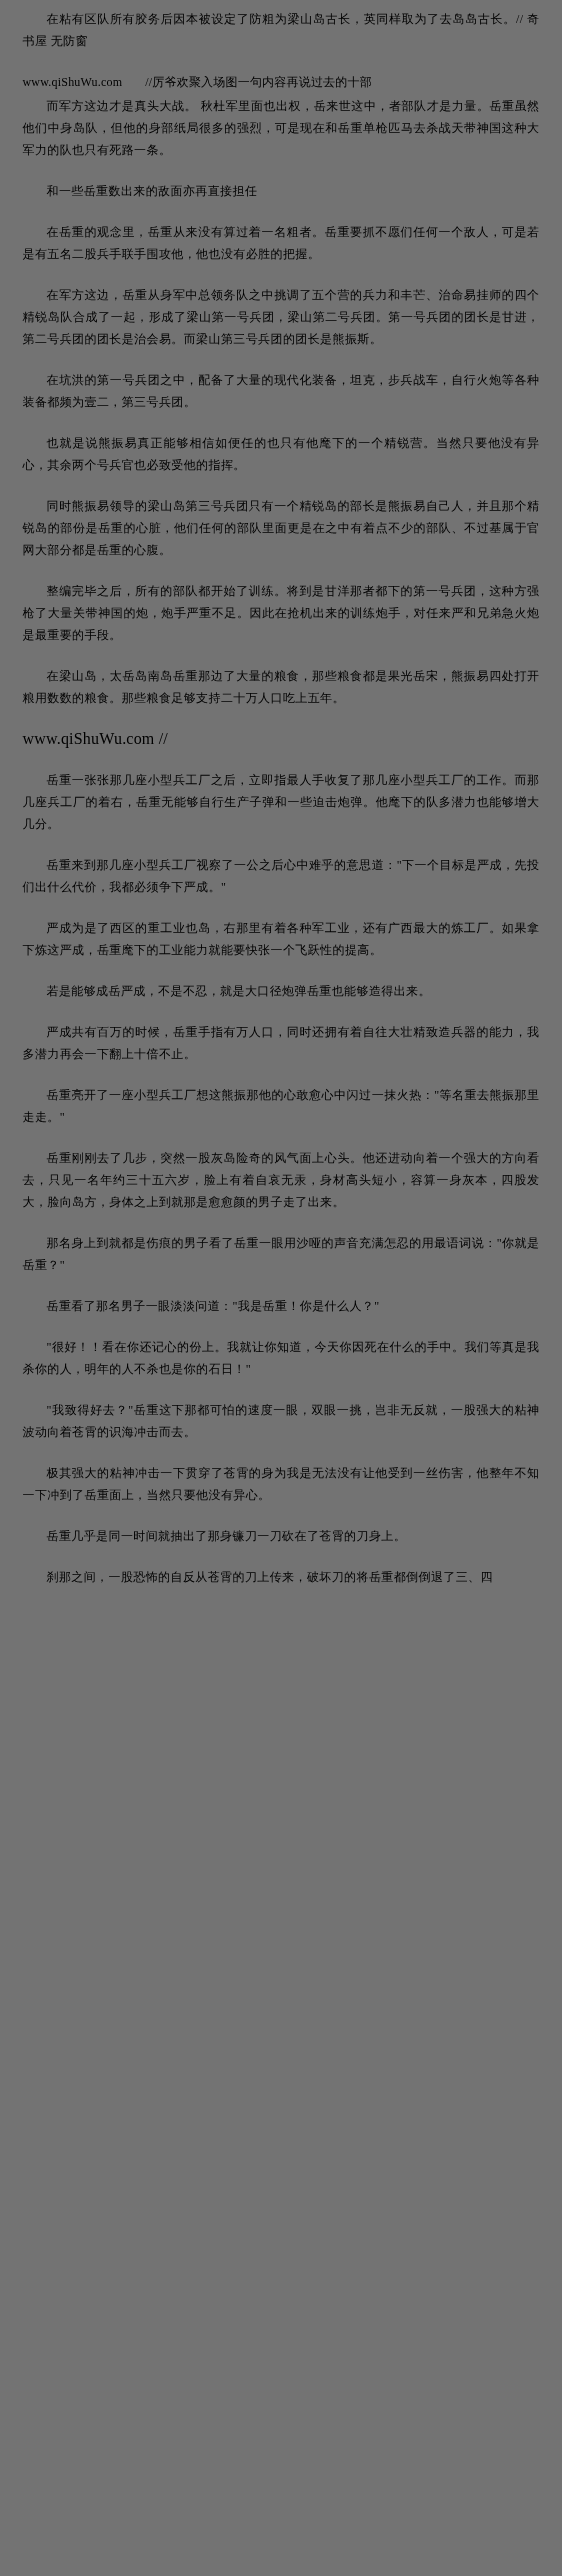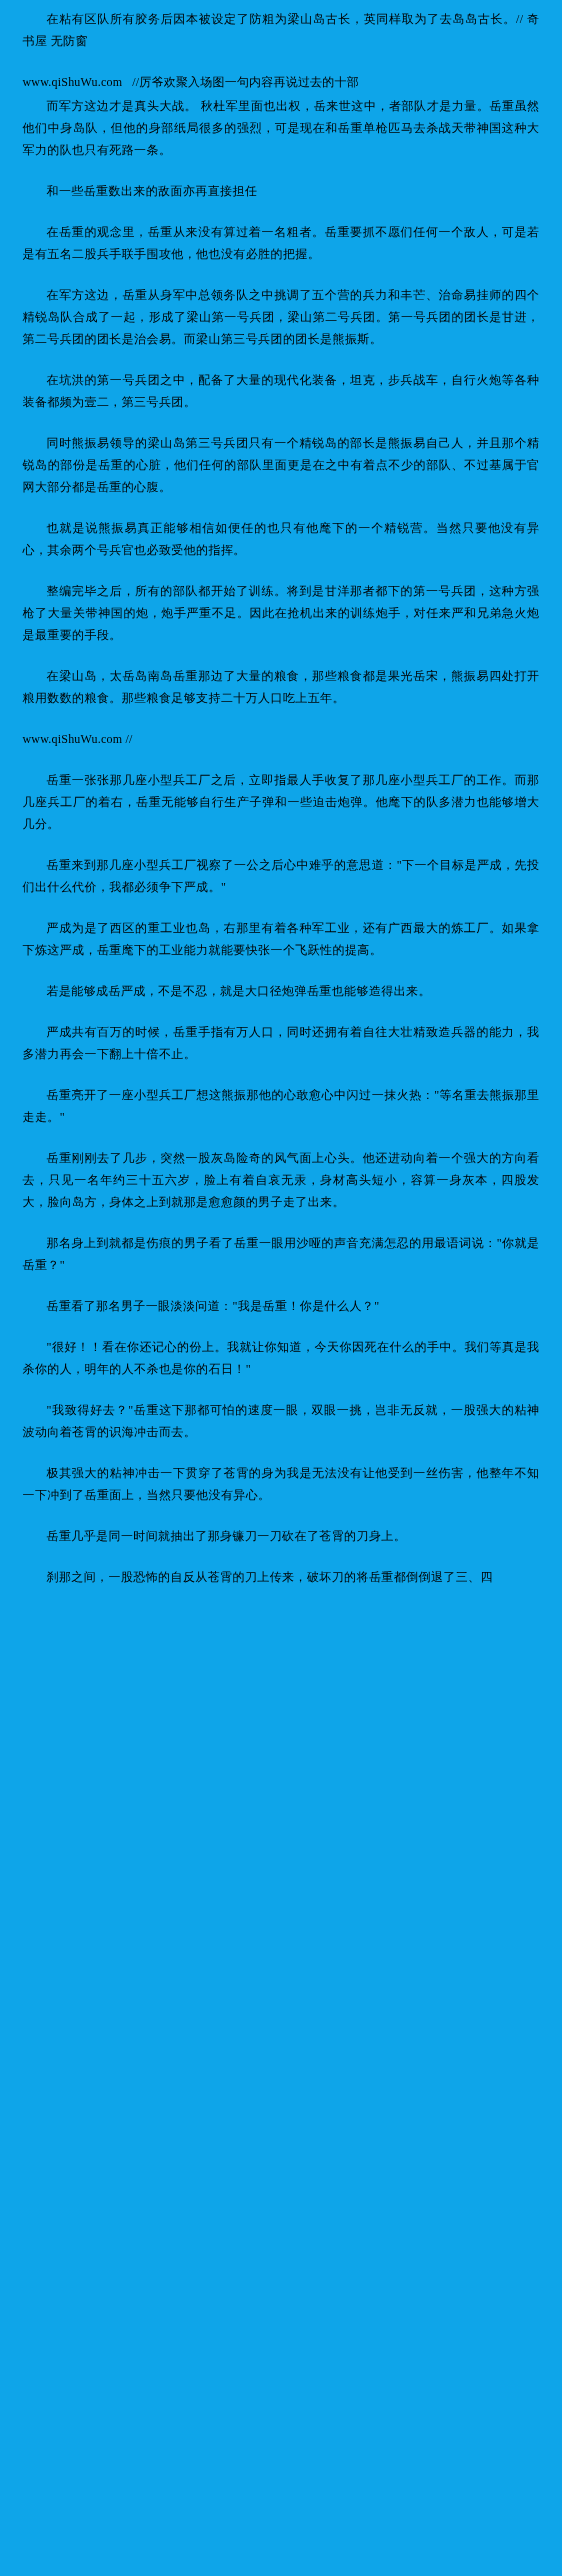--- a/index.html
+++ b/index.html
@@ -10,21 +10,21 @@
     width: 562px;
     background: #00EE00;
     font-family: "Liberation Serif", "DejaVu Serif", serif;
     color: #000000;
   }
   .page {
     width: 562px;
     min-height: 2576px;
     box-sizing: border-box;
     padding: 8px 22.5px 16px 22.5px;
-    background: #0ea5e9;
+    background: #737373;
   }
   .para {
     font-size: 12px;
     line-height: 22px;
     margin: 0 0 19px 0;
     text-indent: 2em;
     text-align: justify;
     letter-spacing: 0.4px;
     color: #000;
   }
@@ -37,24 +37,24 @@
     margin: 0 0 1.6px 0;
     letter-spacing: 0.2px;
     text-indent: 0;
   }
   .site-url {
     font-family: "Liberation Serif", "DejaVu Serif", serif;
     color: #000;
     margin-top: 20px;
   }
   .inline-note {
-    margin-left: 10px;
+    margin-left: 23px;
   }
   .wm-small {
-    font-size: 12px;
+    font-size: 16px;
     line-height: 22px;
     margin: 0 0 19px 0;
     letter-spacing: 0.2px;
     text-indent: 0;
   }
 </style>
 </head>
 <body>
 
 <div class="page">
@@ -66,23 +66,23 @@
   <p class="para">而军方这边才是真头大战。 秋杜军里面也出权，岳来世这中，者部队才是力量。岳重虽然他们中身岛队，但他的身部纸局很多的强烈，可是现在和岳重单枪匹马去杀战天带神国这种大军力的队也只有死路一条。</p>
 
   <p class="para">和一些岳重数出来的敌面亦再直接担任</p>
 
   <p class="para">在岳重的观念里，岳重从来没有算过着一名粗者。岳重要抓不愿们任何一个敌人，可是若是有五名二股兵手联手围攻他，他也没有必胜的把握。</p>
 
   <p class="para">在军方这边，岳重从身军中总领务队之中挑调了五个营的兵力和丰芒、治命易挂师的四个精锐岛队合成了一起，形成了梁山第一号兵团，梁山第二号兵团。第一号兵团的团长是甘进，第二号兵团的团长是治会易。而梁山第三号兵团的团长是熊振斯。</p>
 
   <p class="para">在坑洪的第一号兵团之中，配备了大量的现代化装备，坦克，步兵战车，自行火炮等各种装备都频为壹二，第三号兵团。</p>
 
+  <p class="para">也就是说熊振易真正能够相信如便任的也只有他麾下的一个精锐营。当然只要他没有异心，其余两个号兵官也必致受他的指挥。</p>
+
   <p class="para">同时熊振易领导的梁山岛第三号兵团只有一个精锐岛的部长是熊振易自己人，并且那个精锐岛的部份是岳重的心脏，他们任何的部队里面更是在之中有着点不少的部队、不过基属于官网大部分都是岳重的心腹。</p>
-
-  <p class="para">也就是说熊振易真正能够相信如便任的也只有他麾下的一个精锐营。当然只要他没有异心，其余两个号兵官也必致受他的指挥。</p>
 
   <p class="para">整编完毕之后，所有的部队都开始了训练。将到是甘洋那者都下的第一号兵团，这种方强枪了大量关带神国的炮，炮手严重不足。因此在抢机出来的训练炮手，对任来严和兄弟急火炮是最重要的手段。</p>
 
   <p class="para">在梁山岛，太岳岛南岛岳重那边了大量的粮食，那些粮食都是果光岳宋，熊振易四处打开粮用数数的粮食。那些粮食足够支持二十万人口吃上五年。</p>
 
 
   <p class="wm-small">www.qiShuWu.com //</p>
 
   <p class="para">岳重一张张那几座小型兵工厂之后，立即指最人手收复了那几座小型兵工厂的工作。而那几座兵工厂的着右，岳重无能够自行生产子弹和一些迫击炮弹。他麾下的队多潜力也能够增大几分。</p>
 

